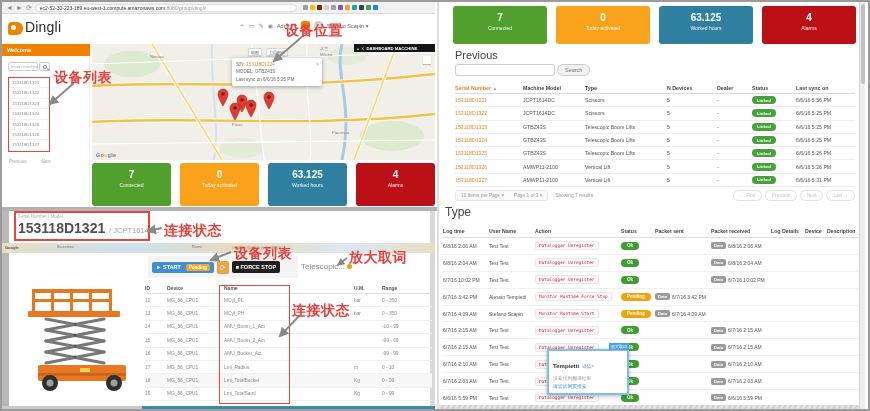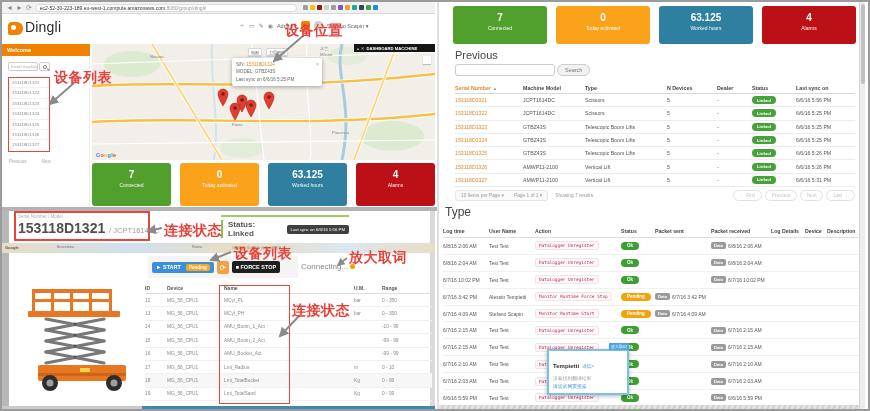--- a/index.html
+++ b/index.html
@@ -291,41 +291,37 @@
 
   <div class="abs pane-divider-h"></div>
   <div class="abs pane-divider-v"></div>
 
   <div class="abs edge-l"></div>
   <div class="abs edge-r"></div>
 
   <div class="abs serial-label">Serial Number / Model</div>
   <div class="abs serial-line"><span>153118D1321</span> <span class="serial-model">/ JCPT1614DC</span></div>
   <div class="abs serial-redbox"></div>
-  <div class="abs status-block">
-    <span class="status-text">Status: Linked</span>
-    <span class="sync-badge">Last sync on 6/6/16 5:56 PM</span>
-  </div>
 
   <div class="abs minimap">
     <span class="mini-google">Google</span>
     <span class="mini-label" style="left:55px">Barcelona</span>
     <span class="mini-label" style="left:190px">Roma</span>
     <span class="mini-attrib">地图数据  使用条款  报告地图错误</span>
   </div>
 
   <div class="abs controls-bar">
     <span class="start-btn">
         <span>► START</span>
         <span class="pending-pill">Pending</span>
       </span>
     <span class="refresh-btn">⟳</span>
     <span class="stop-btn">■ FORCE STOP</span>
   </div>
-  <div class="abs connecting"><span>Connecting...</span><span class="conn-dot"></span></div>
+  <div class="abs connecting"><span>Telescopic...</span><span class="conn-dot"></span></div>
 
   <div class="abs machine-img">
     <svg width="130" height="120" viewBox="0 0 130 120">
       <g fill="#e87722">
         <rect x="18" y="4" width="80" height="4" rx="1"></rect>
         <rect x="18" y="14" width="80" height="3" rx="1"></rect>
         <rect x="18" y="4" width="3" height="24"></rect>
           <rect x="37" y="4" width="3" height="24"></rect>
         <rect x="56" y="4" width="3" height="24"></rect>
           <rect x="75" y="4" width="3" height="24"></rect>

